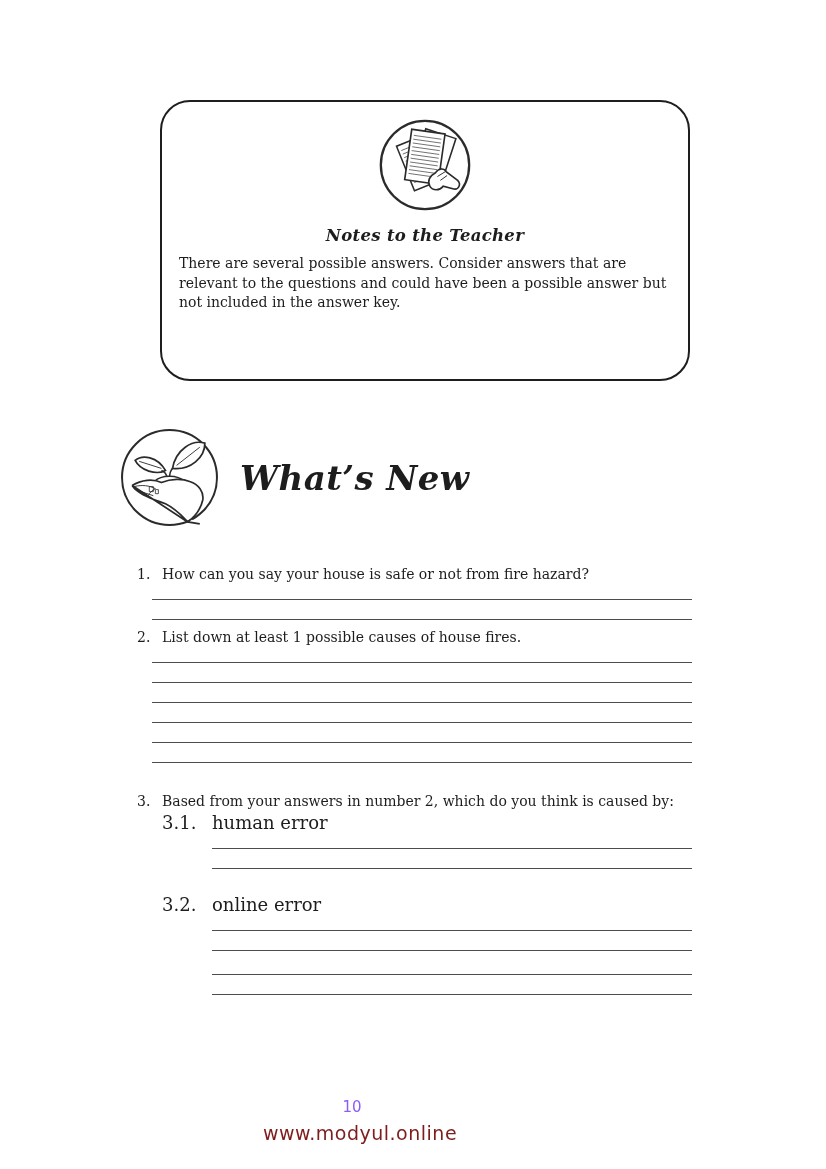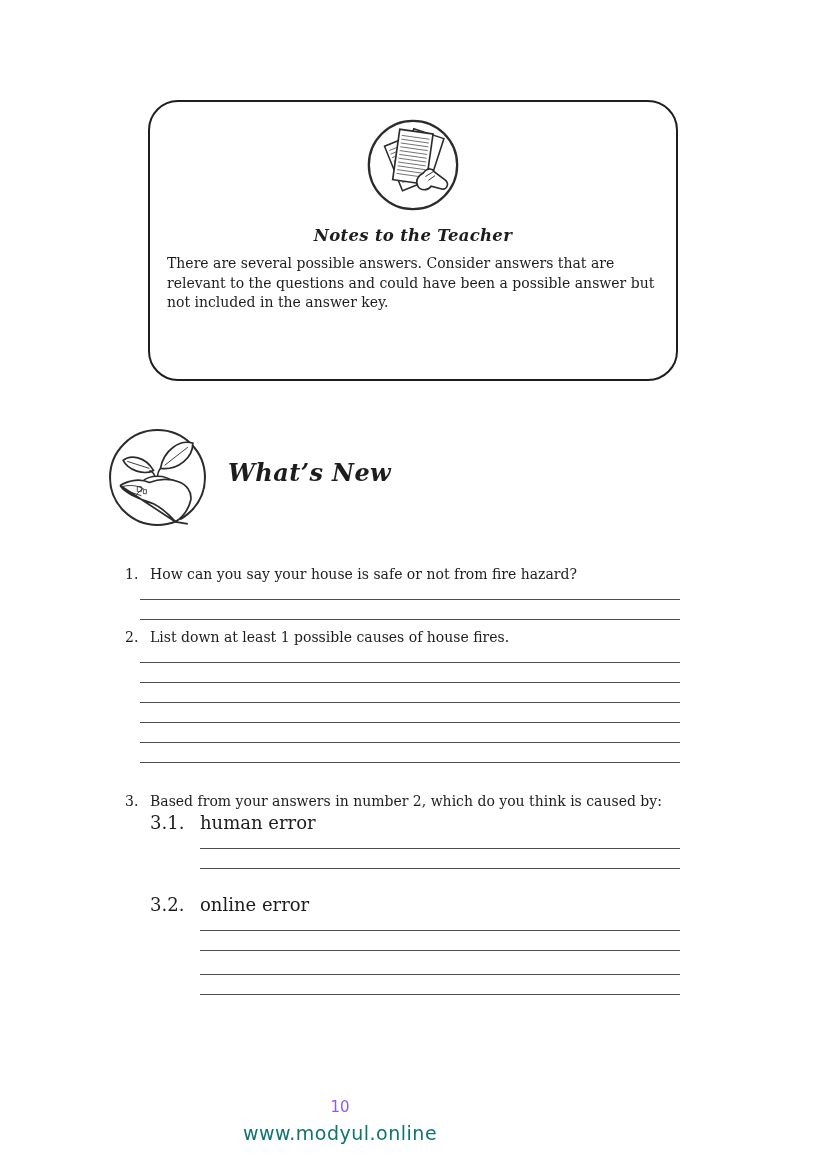--- a/index.html
+++ b/index.html
@@ -5,20 +5,21 @@
   * { margin: 0; padding: 0; box-sizing: border-box; }
   html, body { background: #ffffff; }
   .page {
     position: relative;
     width: 680px;
     height: 1169px;
     background: #ffffff;
     font-family: "DejaVu Serif", serif;
     color: #1d1d1d;
     overflow: hidden;
+    margin-left: 12px;
   }
 
   
   .note-box {
     position: absolute;
     left: 148px; top: 100px;
     width: 530px; height: 281px;
     border: 2px solid #1e1e1e;
     border-radius: 30px;
     background: #ffffff;
@@ -50,21 +51,21 @@
 
   
   .wn-icon {
     position: absolute;
     left: 107px; top: 427px;
     width: 101px; height: 101px;
   }
   .wn-title {
     position: absolute;
     left: 228px; top: 458px;
-    font-size: 24px;
+    font-size: 34px;
     font-weight: bold;
     font-style: italic;
     letter-spacing: 0.4px;
   }
 
   
   .direction {
     position: absolute;
     left: 100px; top: 533px;
     width: 645px;
@@ -97,27 +98,27 @@
     position: absolute;
     left: 0; top: 1098px;
     width: 100%;
     text-align: center;
     font-family: "DejaVu Sans", sans-serif;
     font-size: 15px;
     color: #8b5cf6;
   }
   .watermark {
     position: absolute;
-    left: 0; top: 1122px;
+    left: 8px; top: 1122px;
     width: 100%;
     text-align: center;
     font-family: "DejaVu Sans", sans-serif;
     font-size: 19px;
     letter-spacing: 0.5px;
-    color: #0f766e;
+    color: #7f1d1d;
   }
 </style>
 </head>
 <body>
 
 <div class="page">
 
   <div class="note-box">
     <div class="note-icon">
       <svg viewBox="0 0 100 100" width="96" height="96">

